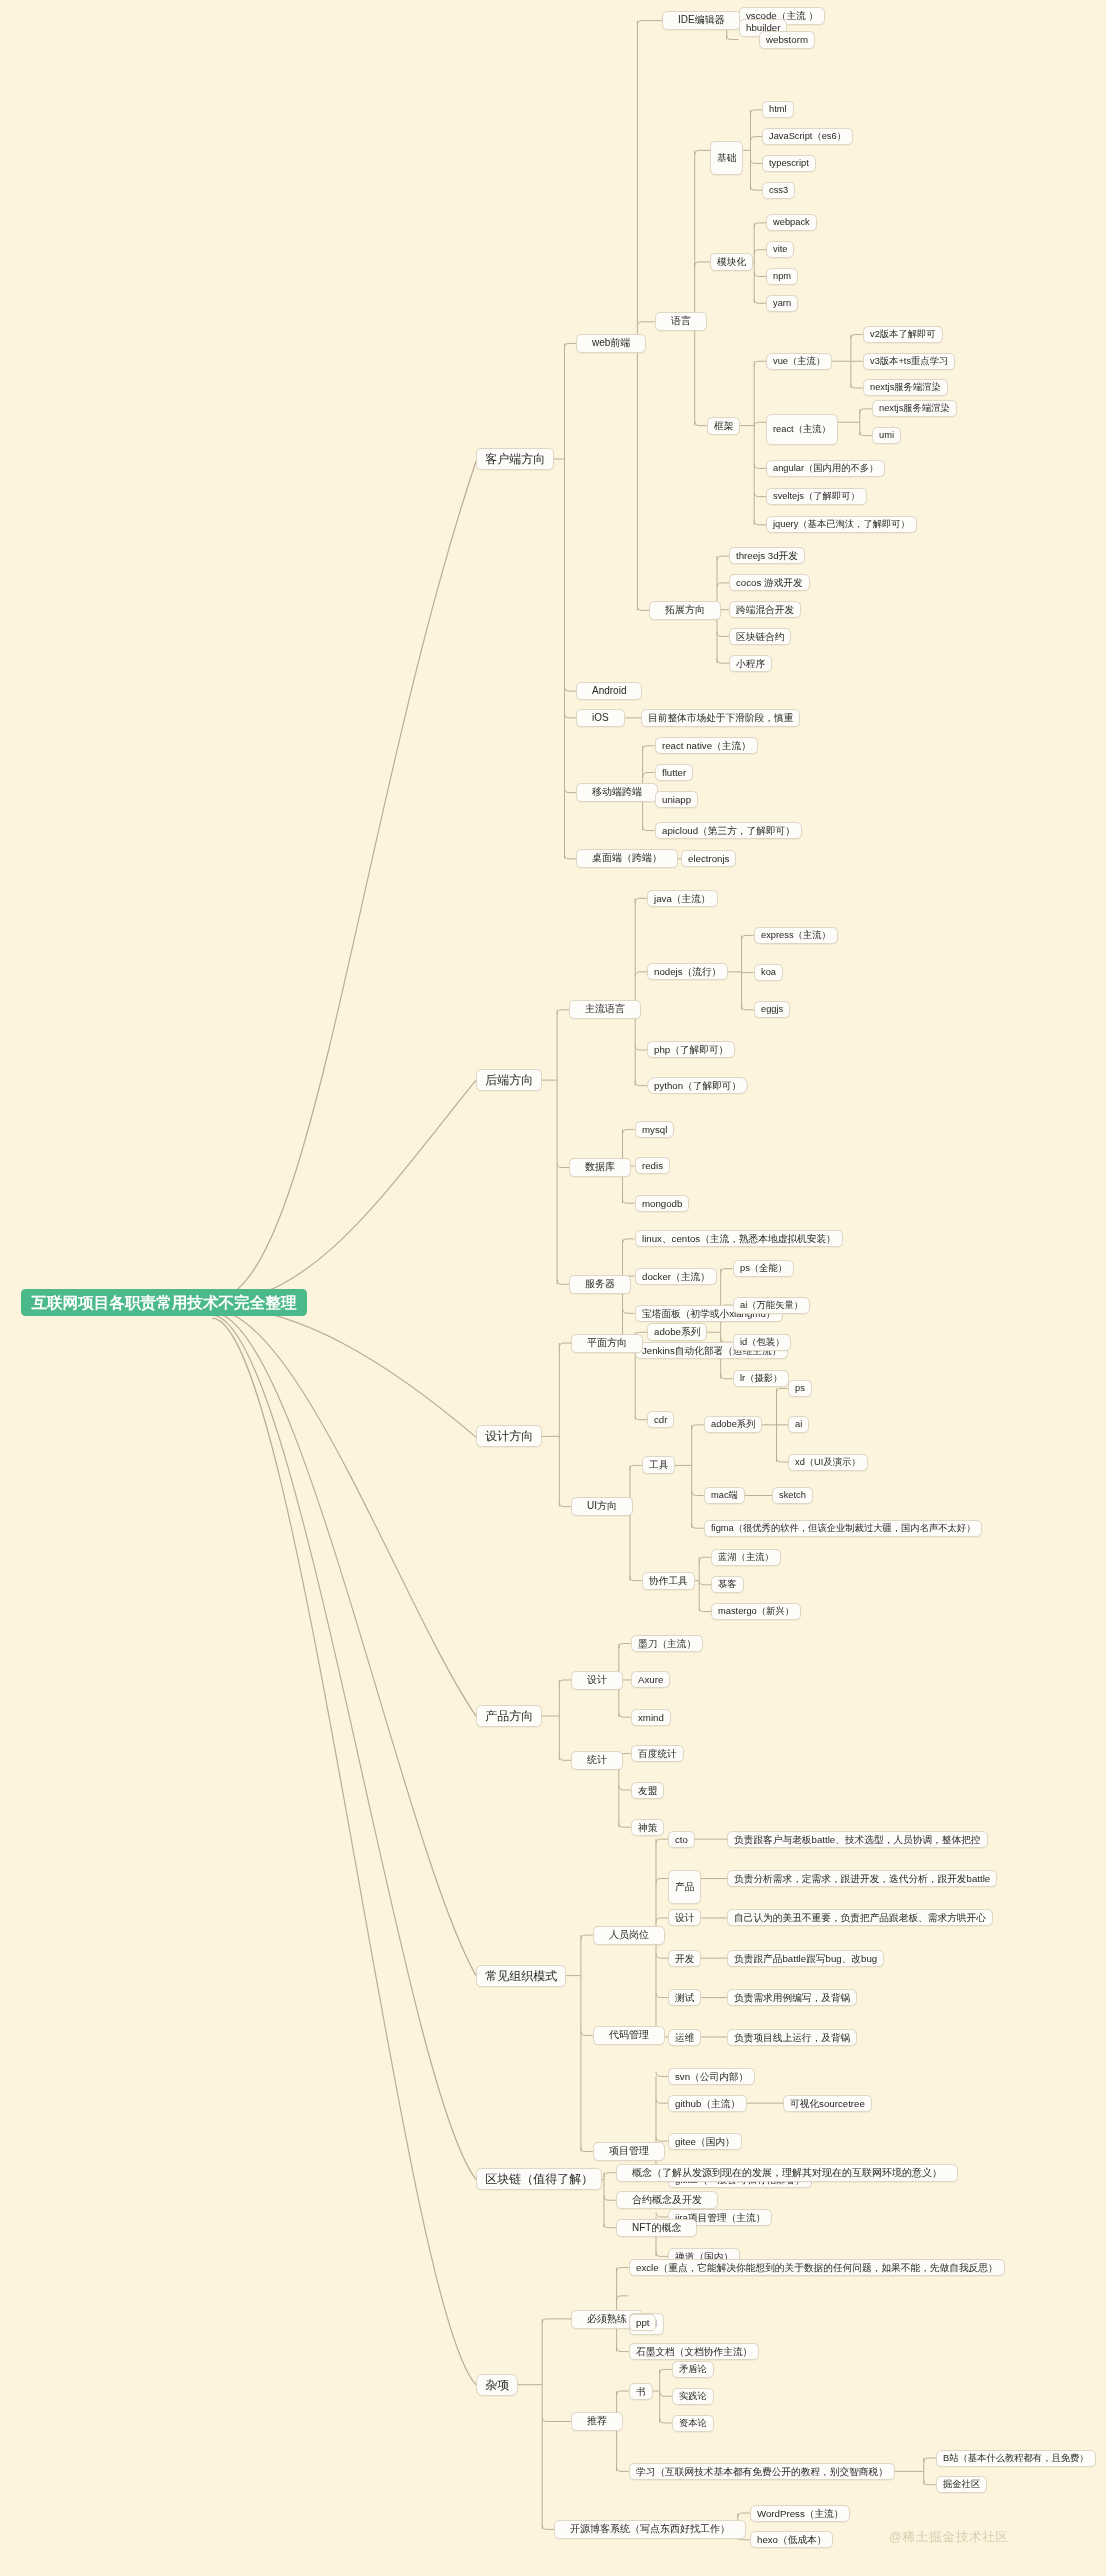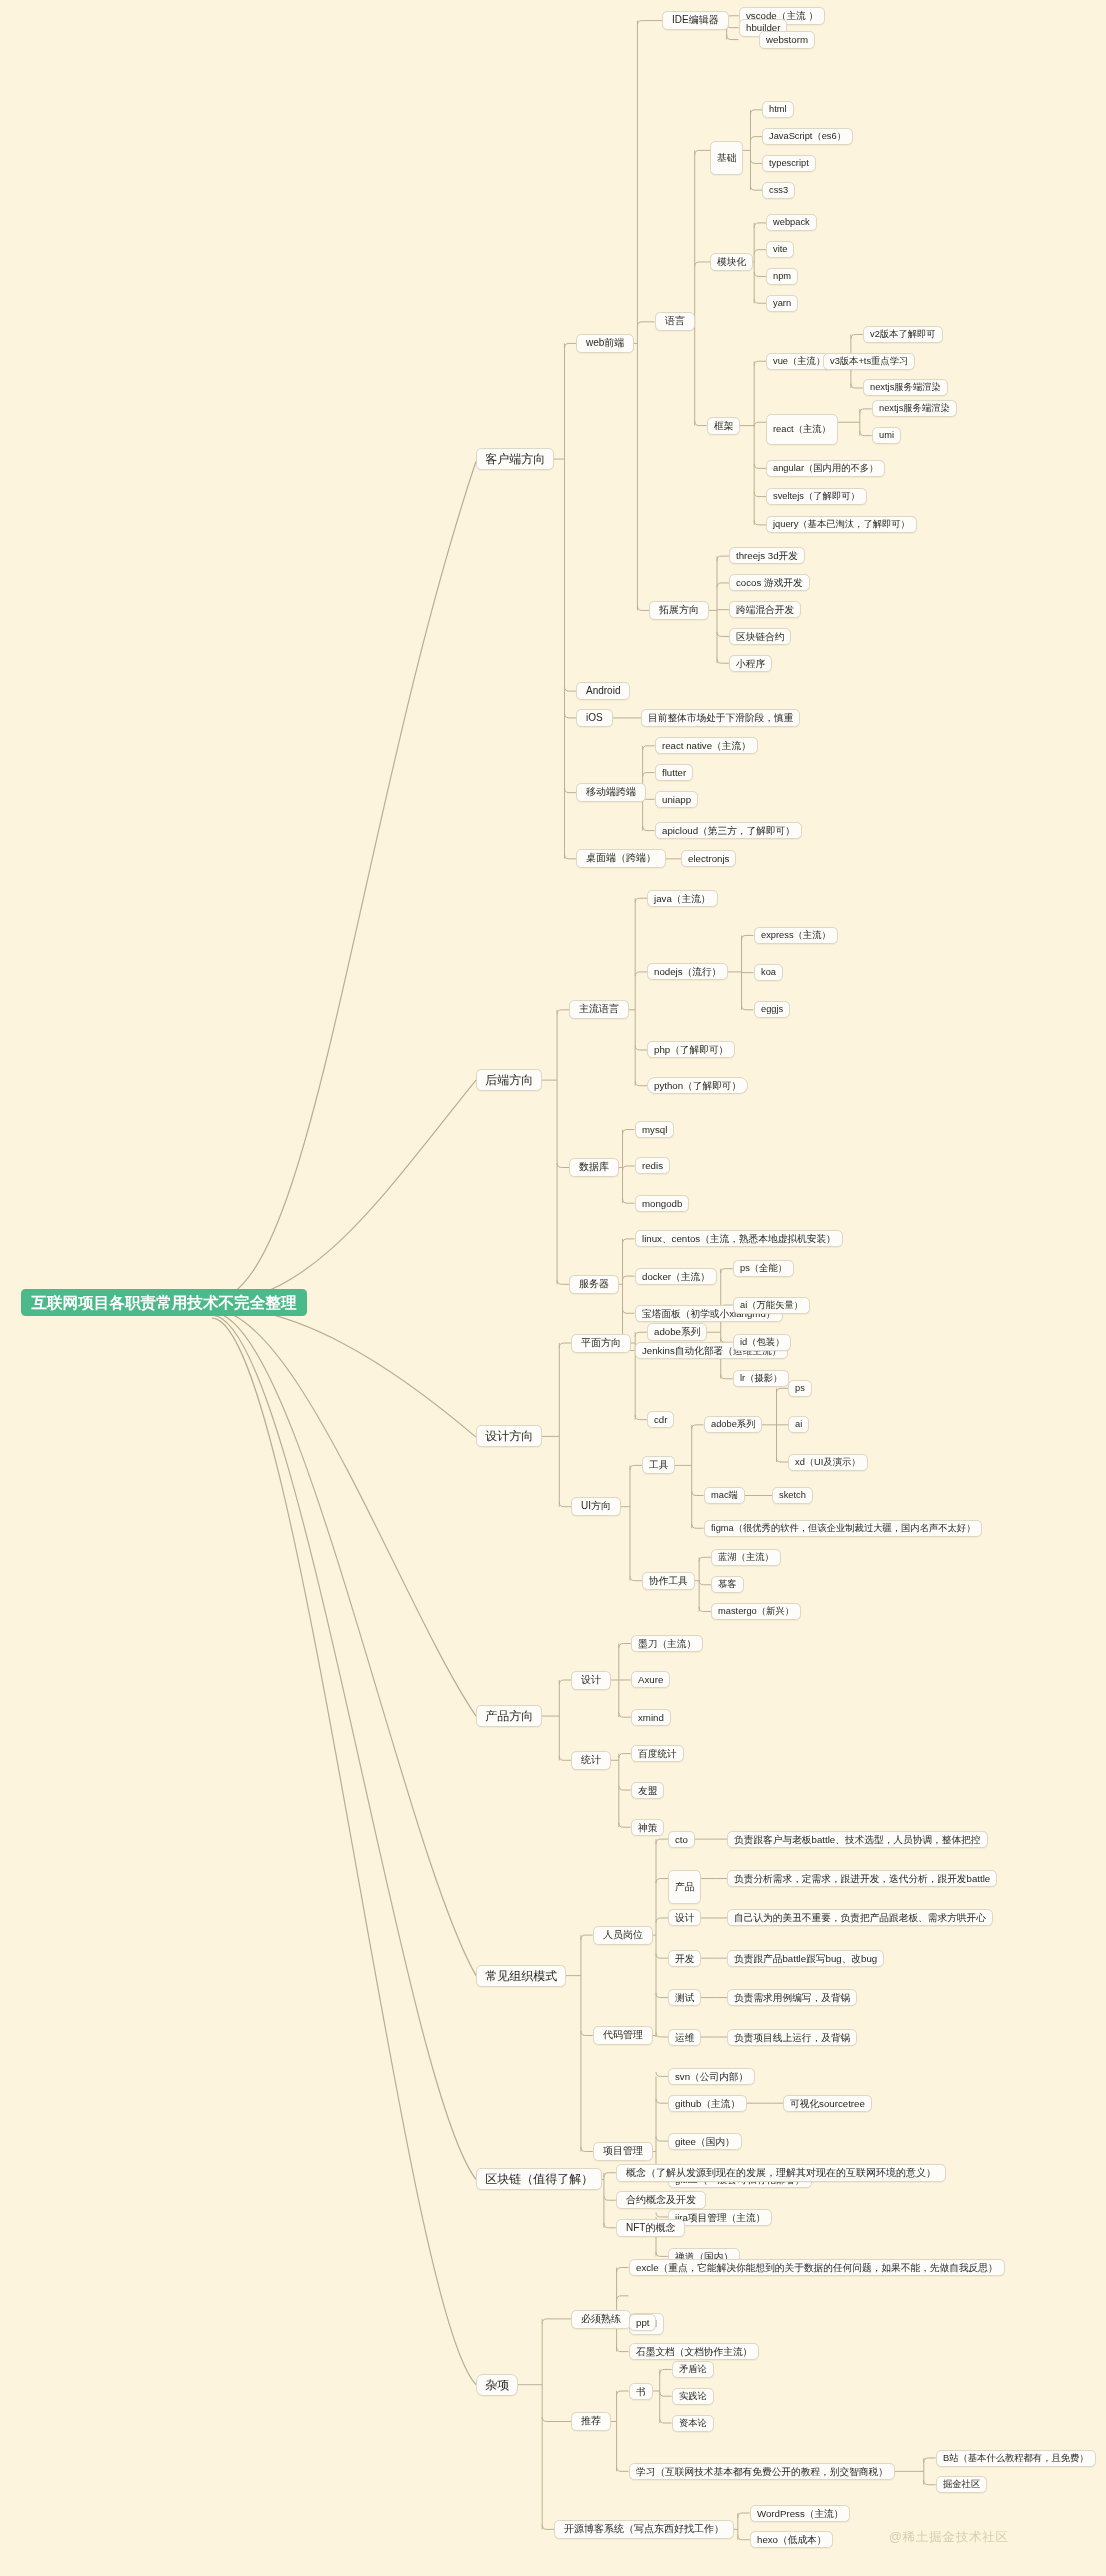--- a/index.html
+++ b/index.html
@@ -31,21 +31,21 @@
     background:#4cb98a;
     border:none;
     color:#ffffff;
     font-size:15.6px;
     font-weight:700;
     border-radius:4.5px;
     padding:0 10.4px;
     box-shadow:none;
   }
   .node.lvl1{font-size:12px;padding:0 8.2px;}
-  .node.lvl2{font-size:10px;padding:0 9px;}
+  .node.lvl2{font-size:10px;padding:0 15px;}
   .node.lvl3{font-size:9.7px;}
   .node.lvl4{font-size:9.3px;}
   .watermark{
     position:absolute;
     color:#d8cdb0;
     font-size:12.6px;
     letter-spacing:0.7px;
     white-space:nowrap;
   }
 </style>
@@ -303,21 +303,21 @@
 
   <div class="node lvl3" style="left:710px;top:253px;height:18px;">模块化</div>
   <div class="node lvl4" style="left:766px;top:214px;height:17px;">webpack</div>
   <div class="node lvl4" style="left:766px;top:241px;height:17px;">vite</div>
   <div class="node lvl4" style="left:766px;top:268px;height:17px;">npm</div>
   <div class="node lvl4" style="left:766px;top:295px;height:17px;">yarn</div>
 
   <div class="node lvl3" style="left:707px;top:417px;height:18px;">框架</div>
   <div class="node lvl4" style="left:766px;top:353px;height:17px;">vue（主流）</div>
   <div class="node lvl4" style="left:863px;top:326px;height:17px;">v2版本了解即可</div>
-  <div class="node lvl4" style="left:823px;top:353px;height:17px;">v3版本+ts重点学习</div>
+  <div class="node lvl4" style="left:863px;top:353px;height:17px;">v3版本+ts重点学习</div>
   <div class="node lvl4" style="left:863px;top:379px;height:17px;">nextjs服务端渲染</div>
   <div class="node lvl4" style="left:766px;top:414px;height:31px;">react（主流）</div>
   <div class="node lvl4" style="left:872px;top:400px;height:17px;">nextjs服务端渲染</div>
   <div class="node lvl4" style="left:872px;top:427px;height:17px;">umi</div>
   <div class="node lvl4" style="left:766px;top:460px;height:17px;">angular（国内用的不多）</div>
   <div class="node lvl4" style="left:766px;top:488px;height:17px;">sveltejs（了解即可）</div>
   <div class="node lvl4" style="left:766px;top:516px;height:17px;">jquery（基本已淘汰，了解即可）</div>
 
   <div class="node lvl2" style="left:649px;top:601px;height:18.6px;">拓展方向</div>
   <div class="node lvl3" style="left:729px;top:547px;height:17px;">threejs 3d开发</div>

